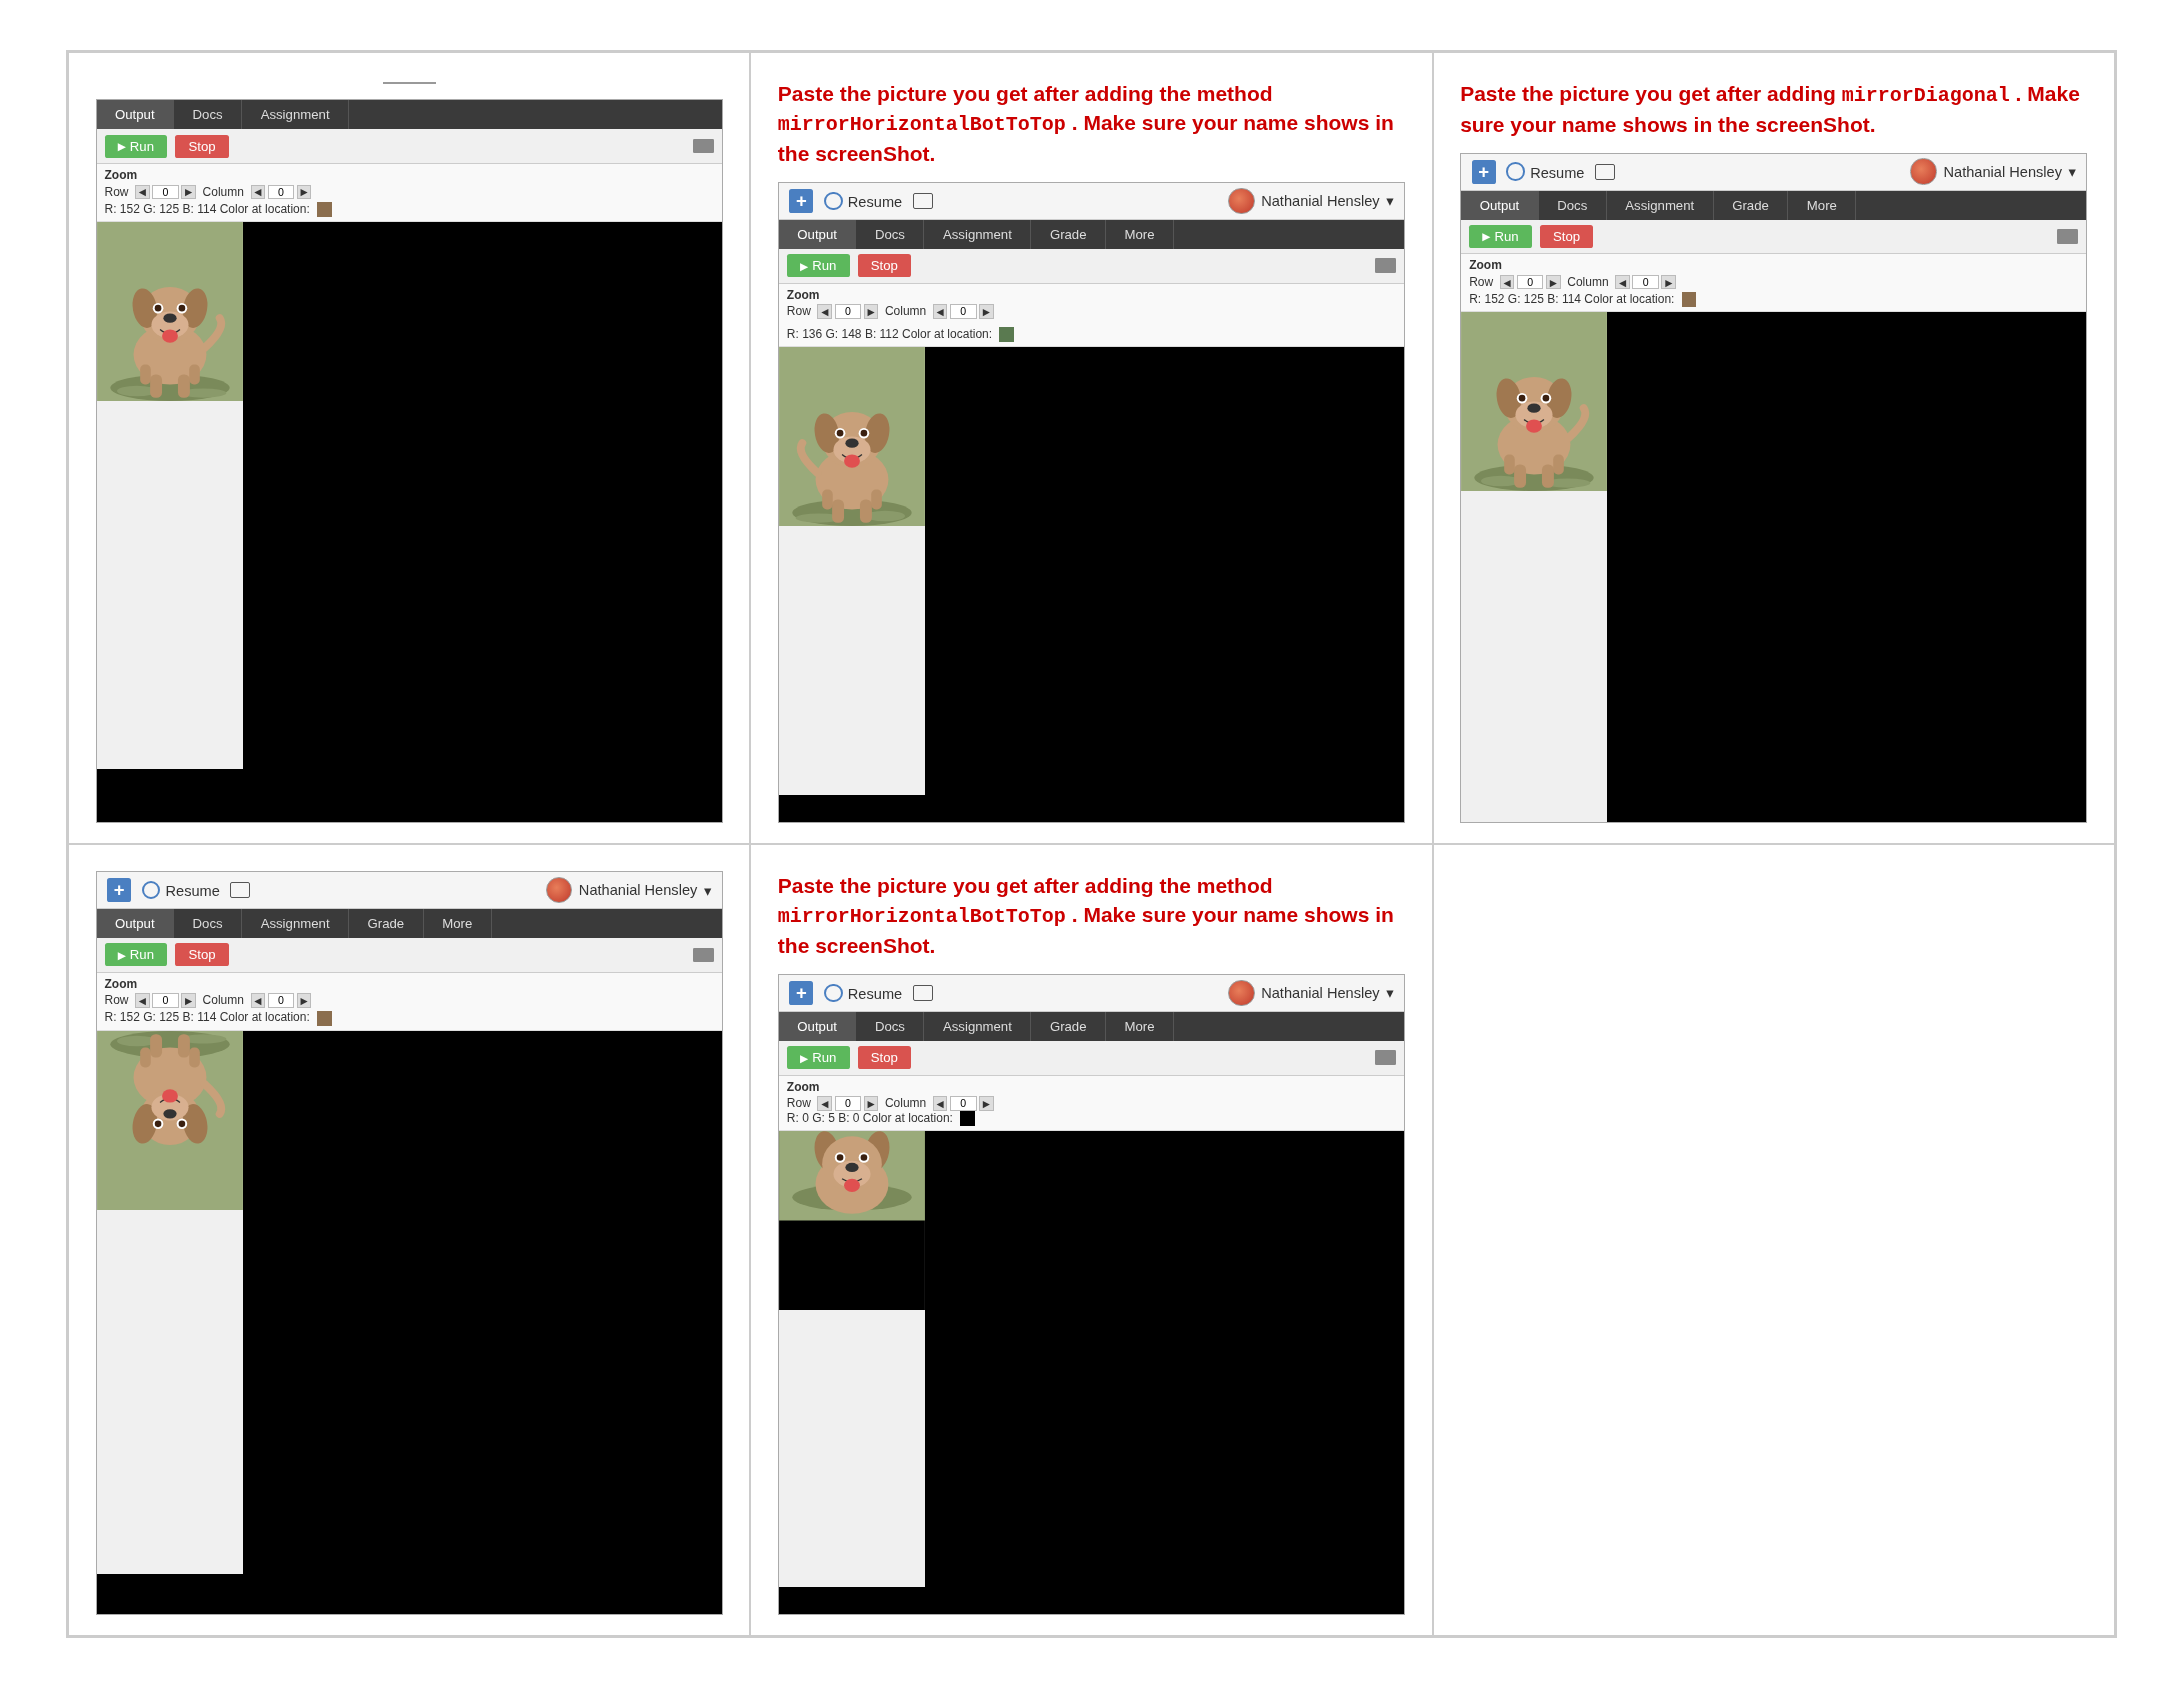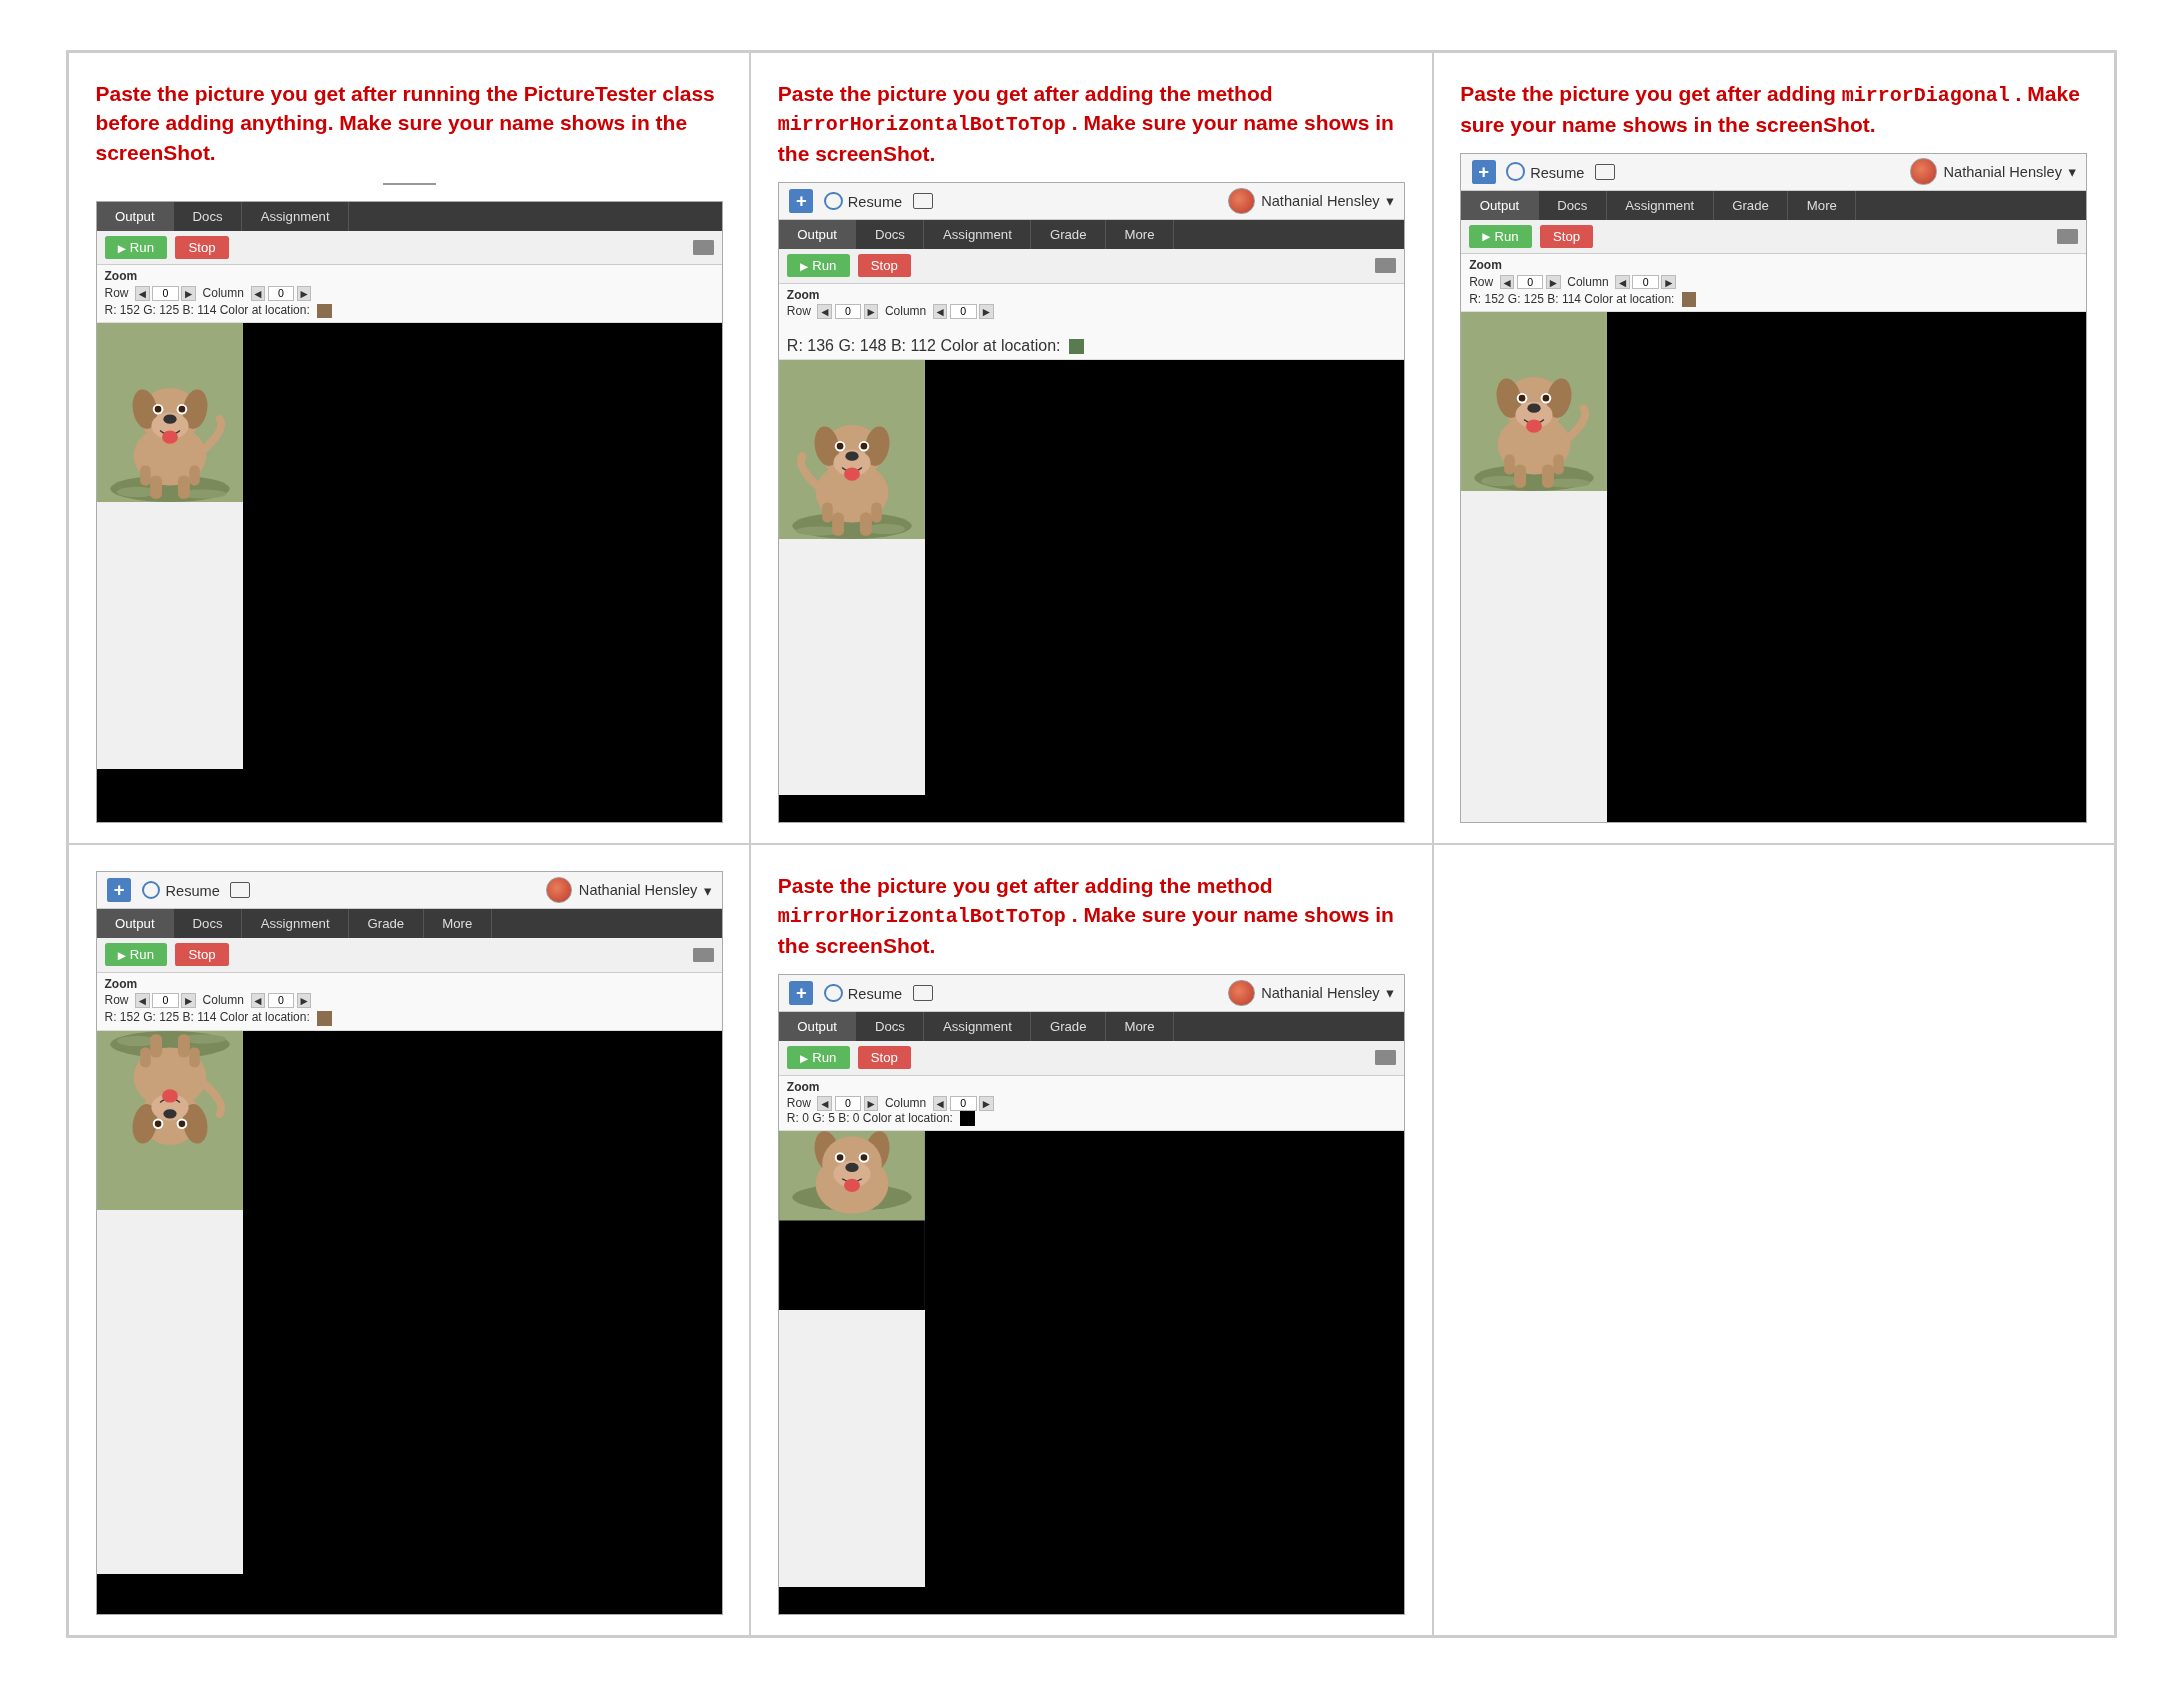--- a/index.html
+++ b/index.html
@@ -218,23 +218,20 @@
     .cell-empty {
       background: #fff;
     }
   </style>
 </head>
 <body>
 
 <div class="outer-container">
 
   <div class="cell">
-    <div class="cell-instruction">
-      <span>Paste the picture you get after running the PictureTester class before adding anything. Make sure your name shows in the screenShot.</span>
-    </div>
     <div class="hr-divider"></div>
     <div class="ide-wrapper no-topbar">
       <div class="ide-nav">
         <div class="ide-nav-tab active">
           <span>Output</span>
         </div>
         <div class="ide-nav-tab">
           <span>Docs</span>
         </div>
         <div class="ide-nav-tab">
@@ -371,21 +368,21 @@
             <input class="zoom-val" value="0" readonly="" style="">
             <div class="zoom-arrow">▶</div>
           </div>
           <span>Column</span>
           <div class="zoom-input-group">
             <div class="zoom-arrow">◀</div>
             <input class="zoom-val" value="0" readonly="" style="">
             <div class="zoom-arrow">▶</div>
           </div>
         </div>
-        <div style="margin-top:18px; font-size:16px;">
+        <div style="margin-top:8px; font-size:12px;">
           <span>R: 136 G: 148 B: 112 Color at location:</span>
           <span class="color-swatch color-swatch-green"></span>
         </div>
       </div>
       <div class="ide-canvas-area">
         <div class="ide-image-pane" style="overflow:hidden;">
           <svg viewBox="0 0 220 270" width="146" height="179" style="transform: scaleX(-1);">
             <rect width="220" height="270" fill="#9aaa7a"></rect>
             <ellipse cx="110" cy="250" rx="90" ry="20" fill="#7a8a5a"></ellipse>
             <ellipse cx="60" cy="255" rx="30" ry="8" fill="#8a9a6a"></ellipse>

